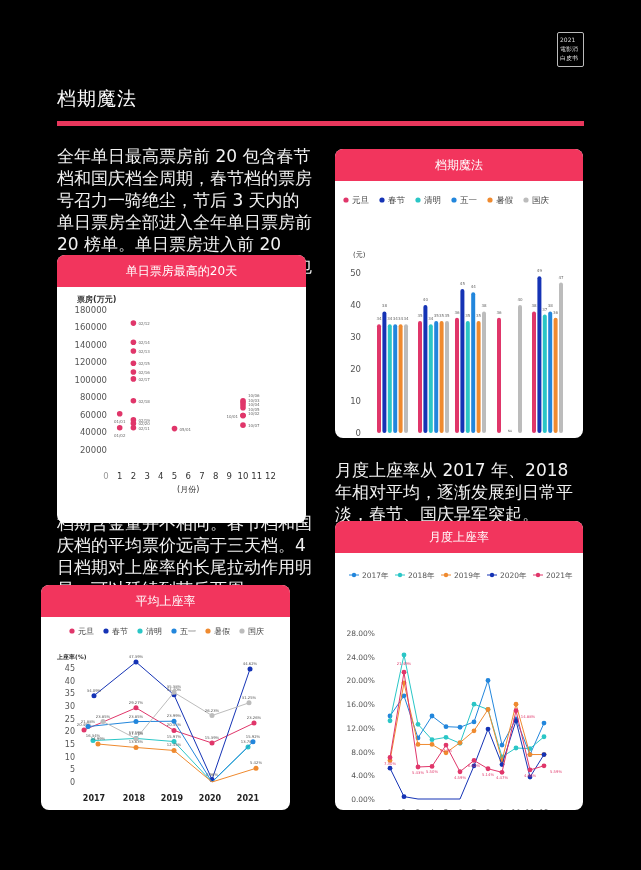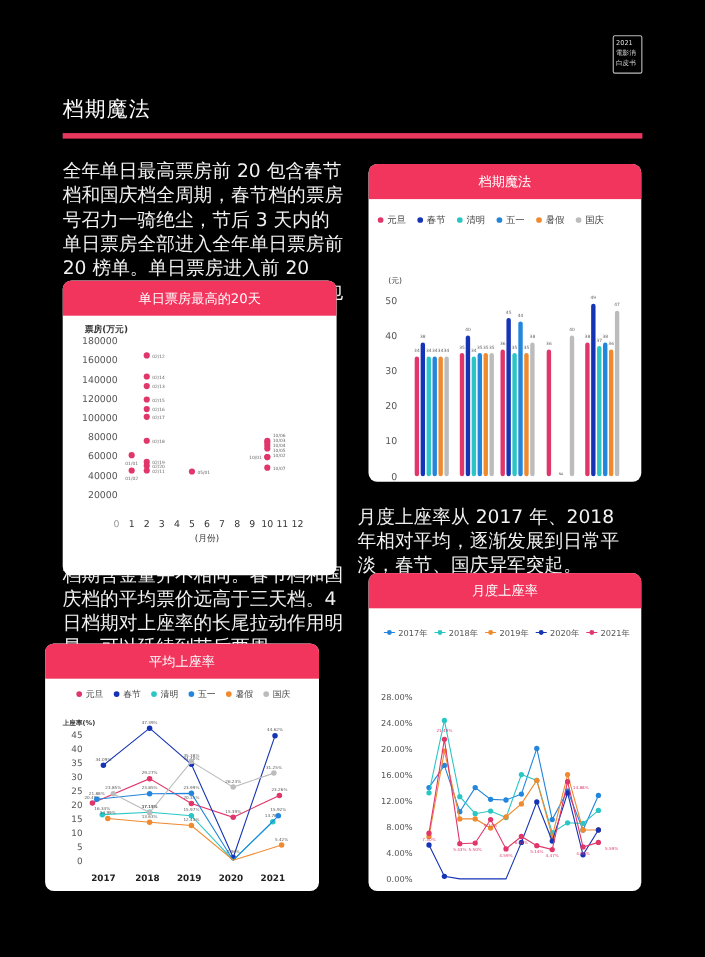--- a/index.html
+++ b/index.html
@@ -20,21 +20,21 @@
 <div class="badge">
   <div>2021</div>
   <div>電影消</div>
   <div>白皮书</div>
 </div>
 
 <div class="page-title">档期魔法</div>
 <div class="title-bar"></div>
 
 <div class="para" style="left:57px;top:145px;width:258px">全年单日最高票房前 20 包含春节档和国庆档全周期，春节档的票房号召力一骑绝尘，节后 3 天内的单日票房全部进入全年单日票房前 20 榜单。单日票房进入前 20 的，除国庆档和春节档之外，还包括元旦档的两天和五一档的第一天。</div>
-<div class="para" style="left:325px;top:459px;width:252px">月度上座率从 2017 年、2018 年相对平均，逐渐发展到日常平淡，春节、国庆异军突起。</div>
+<div class="para" style="left:335px;top:459px;width:252px">月度上座率从 2017 年、2018 年相对平均，逐渐发展到日常平淡，春节、国庆异军突起。</div>
 <div class="para" style="left:57px;top:512px;width:258px">档期含金量并不相同。春节档和国庆档的平均票价远高于三天档。4 日档期对上座率的长尾拉动作用明显，可以延续到节后两周。</div>
 
 <div class="card" style="left:57px;top:255px;width:249px;height:268px">
   <div class="card-head">单日票房最高的20天</div>
   <svg id="scatter" width="249" height="210">
       <text x="20" y="15" font-size="8" fill="#333" font-weight="bold">票房(万元)</text>
       <text x="50" y="165.55555555555554" font-size="8.5" fill="#555" text-anchor="end">20000</text>
       <text x="50" y="148.11111111111111" font-size="8.5" fill="#555" text-anchor="end">40000</text>
       <text x="50" y="130.66666666666669" font-size="8.5" fill="#555" text-anchor="end">60000</text>
       <text x="50" y="113.22222222222223" font-size="8.5" fill="#555" text-anchor="end">80000</text>

